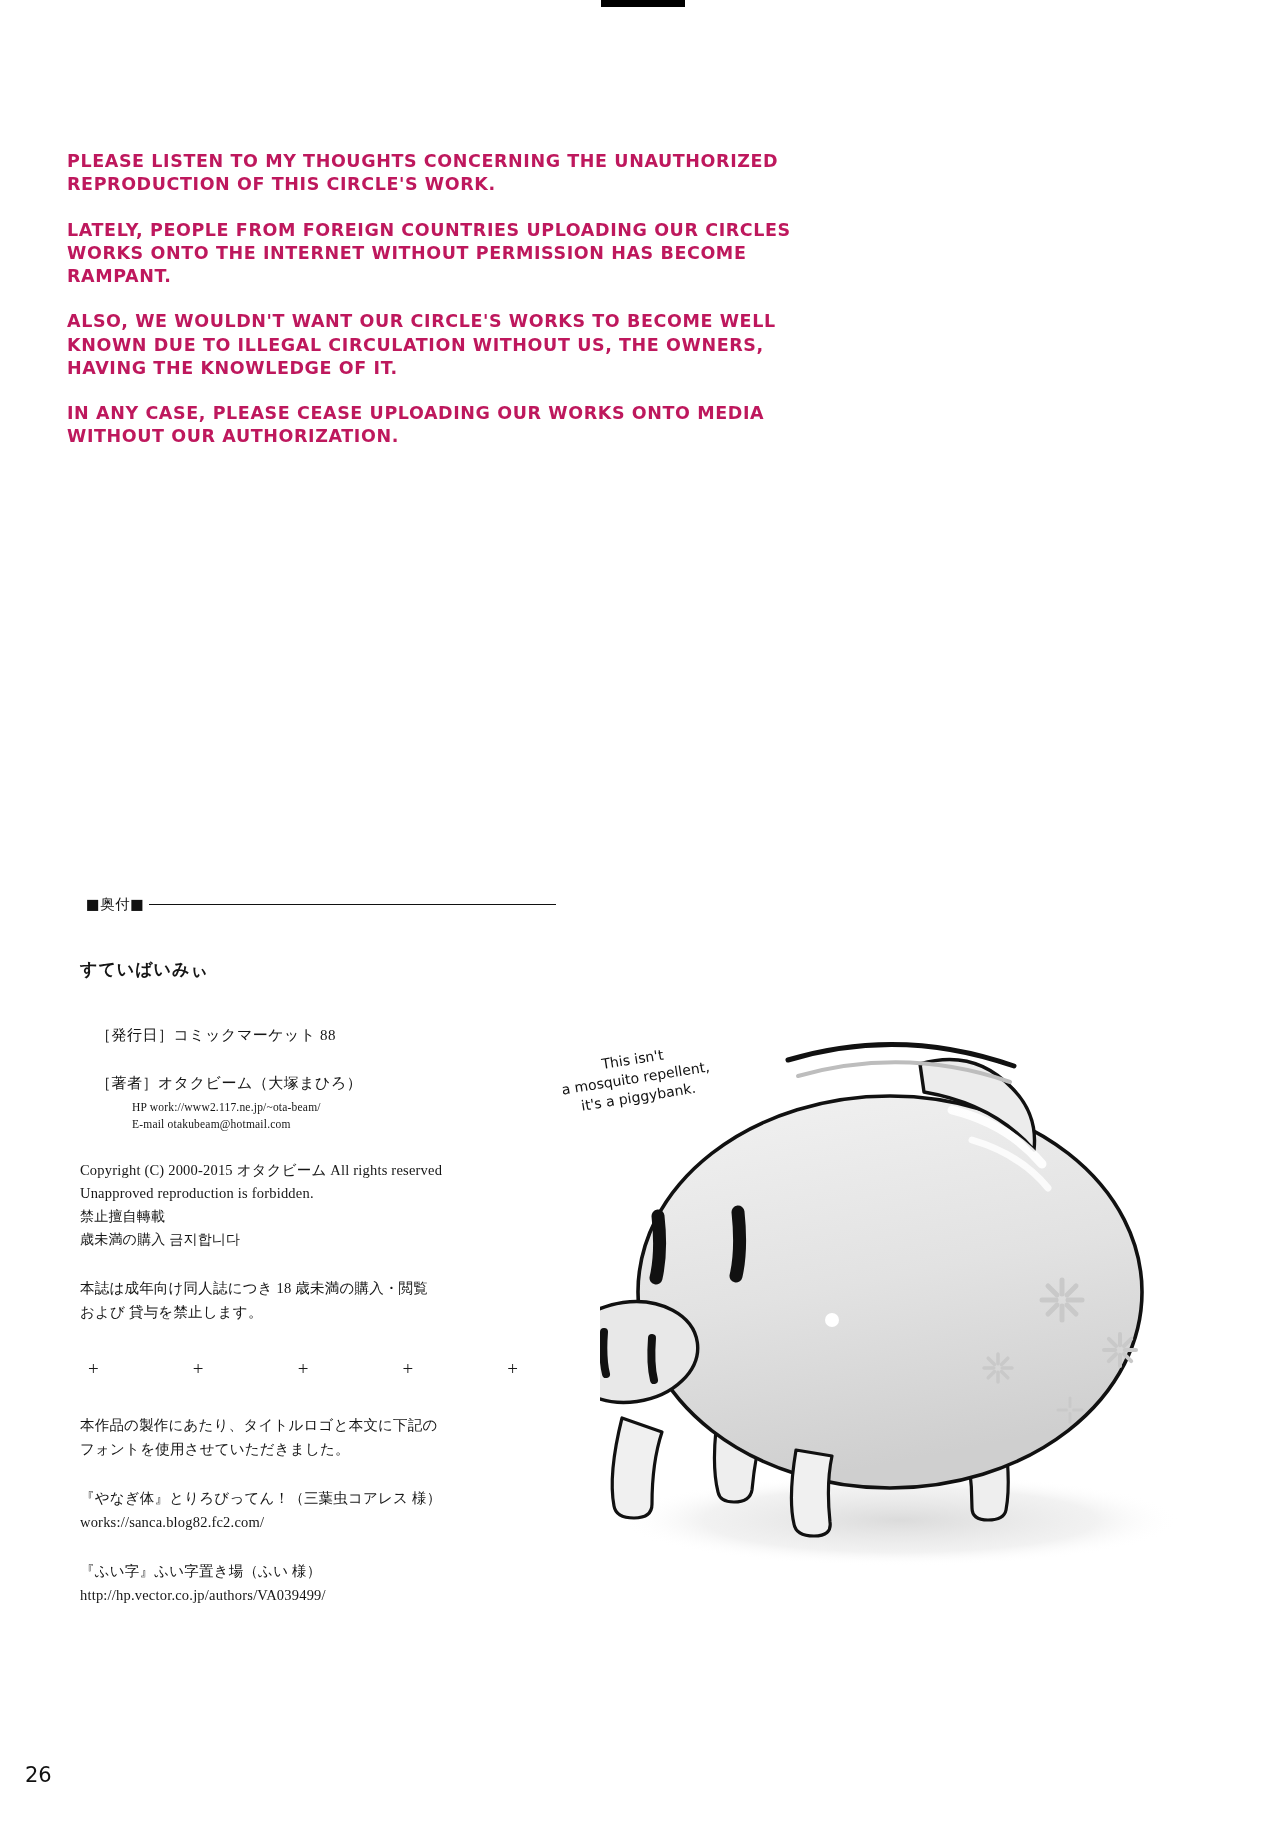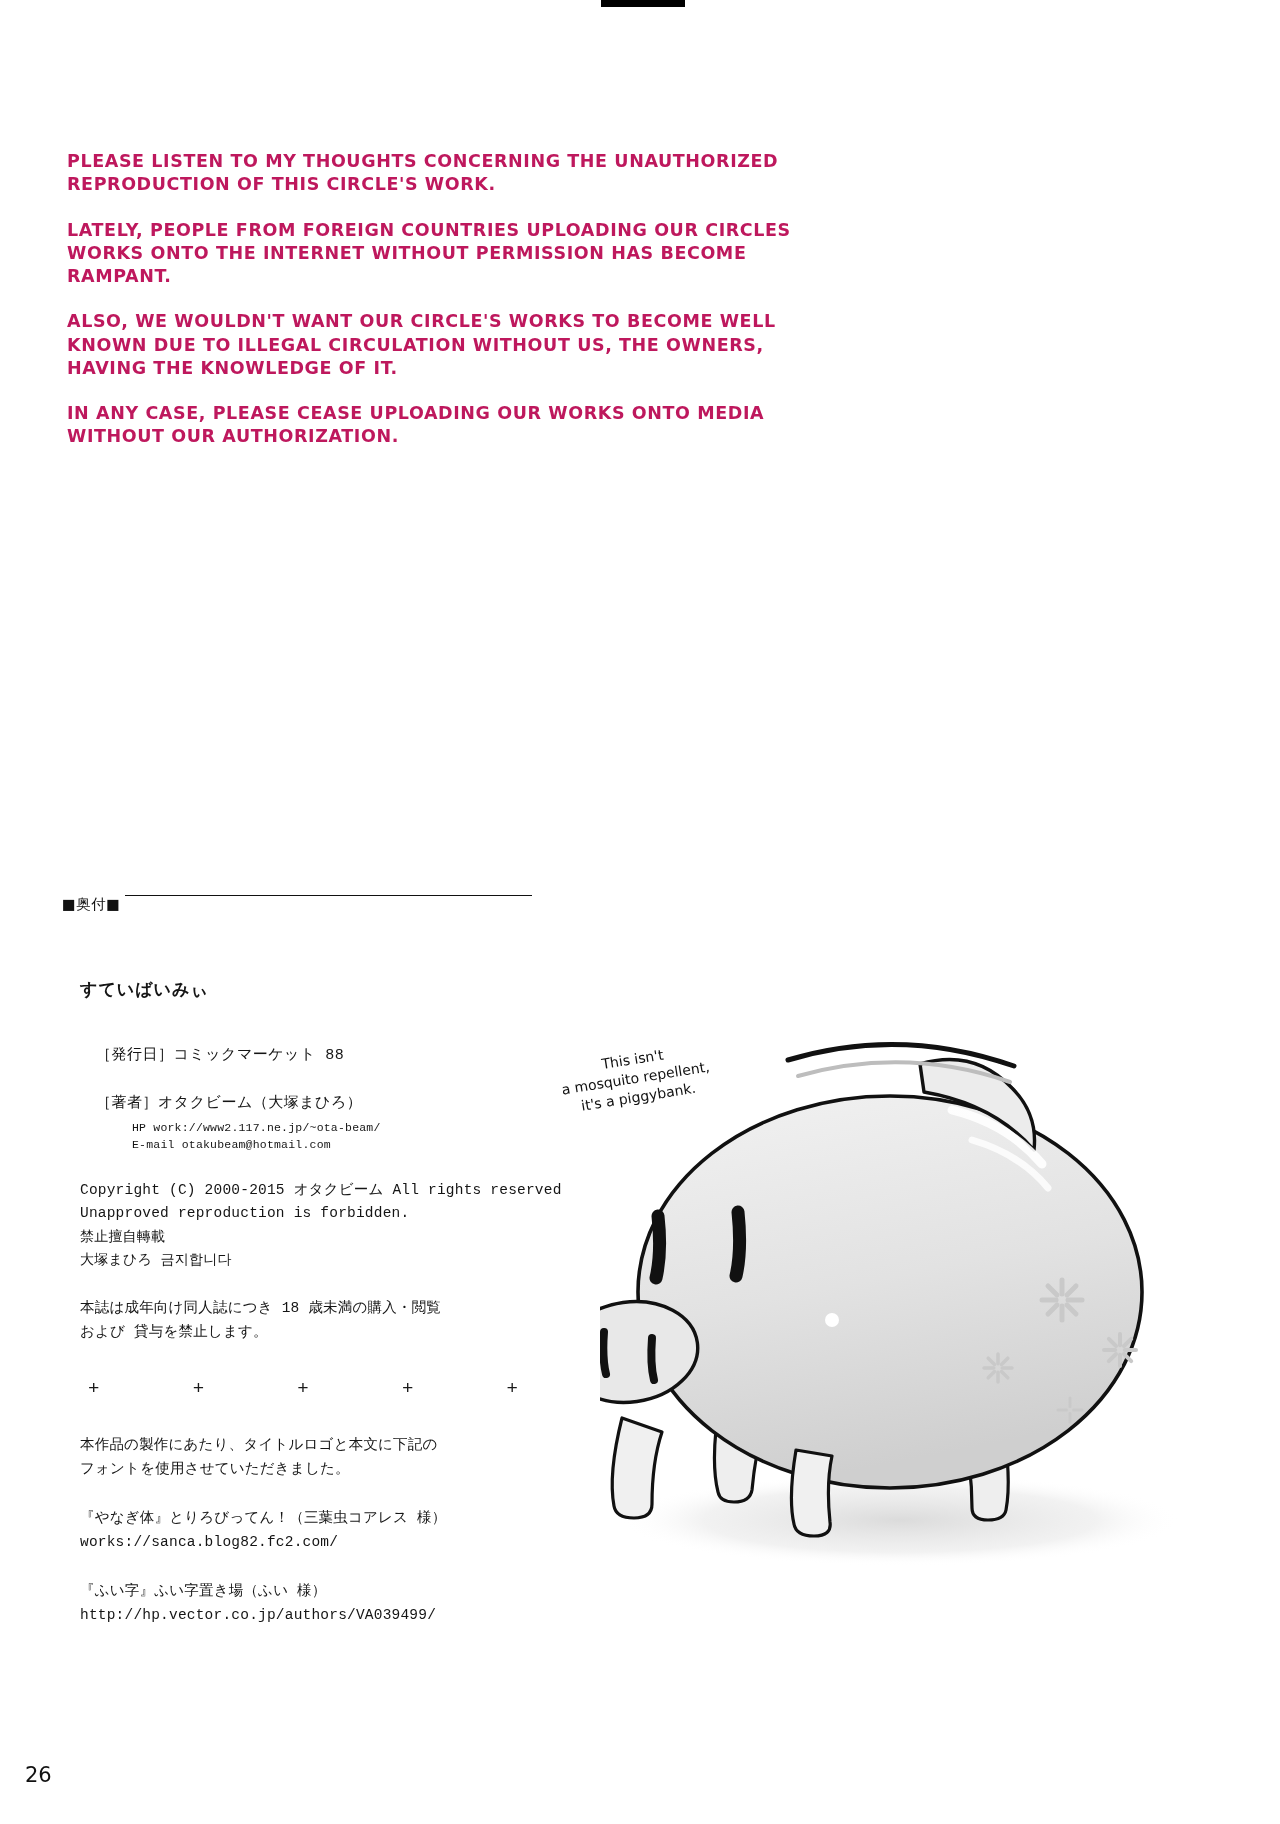--- a/index.html
+++ b/index.html
@@ -41,46 +41,47 @@
     line-height: 1.33;
     letter-spacing: 0.6px;
     color: #be185d;
     text-transform: uppercase;
   }
   .notice p:last-child { margin-bottom: 0; }
 
   
   .colophon-rule {
     position: absolute;
-    left: 62px;
+    left: 86px;
     top: 895px;
     width: 470px;
     display: flex;
+    align-items: center;
     gap: 3px;
   }
   .rule-label {
     font-size: 14.5px;
     letter-spacing: 0.5px;
     color: #111;
     white-space: nowrap;
     font-family: "DejaVu Sans", sans-serif;
   }
   .rule-line {
     flex: 1;
     height: 1px;
     background: #111;
     margin-left: 2px;
   }
 
   .colophon {
     position: absolute;
     left: 80px;
-    top: 978px;
+    top: 958px;
     width: 560px;
-    font-family: Liberation Mono, monospace;
+    font-family: Liberation Serif, serif;
     color: #151515;
   }
   .circle-name {
     font-size: 17px;
     font-weight: bold;
     letter-spacing: 1px;
     margin-bottom: 44px;
   }
   .field {
     font-size: 15px;
@@ -183,21 +184,21 @@
     <span class="tag">［著者］オタクビーム（大塚まひろ）</span>
     <div class="sub">HP  work://www2.117.ne.jp/~ota-beam/</div>
     <div class="sub" style="margin-top:0">E-mail otakubeam@hotmail.com</div>
   </div>
 
 
   <div class="block">
     <div>Copyright (C) 2000-2015 オタクビーム All rights reserved</div>
     <div>Unapproved reproduction is forbidden.</div>
     <div class="small-jp">禁止擅自轉載</div>
-    <div class="small-jp">大塚まひろ 금지합니다</div>
+    <div class="small-jp">歳未満の購入 금지합니다</div>
   </div>
 
   <div class="block">
     <div>本誌は成年向け同人誌につき 18 歳未満の購入・閲覧</div>
     <div>および 貸与を禁止します。</div>
   </div>
 
   <div class="plus-row">
     <span>+</span>
     <span>+</span>

